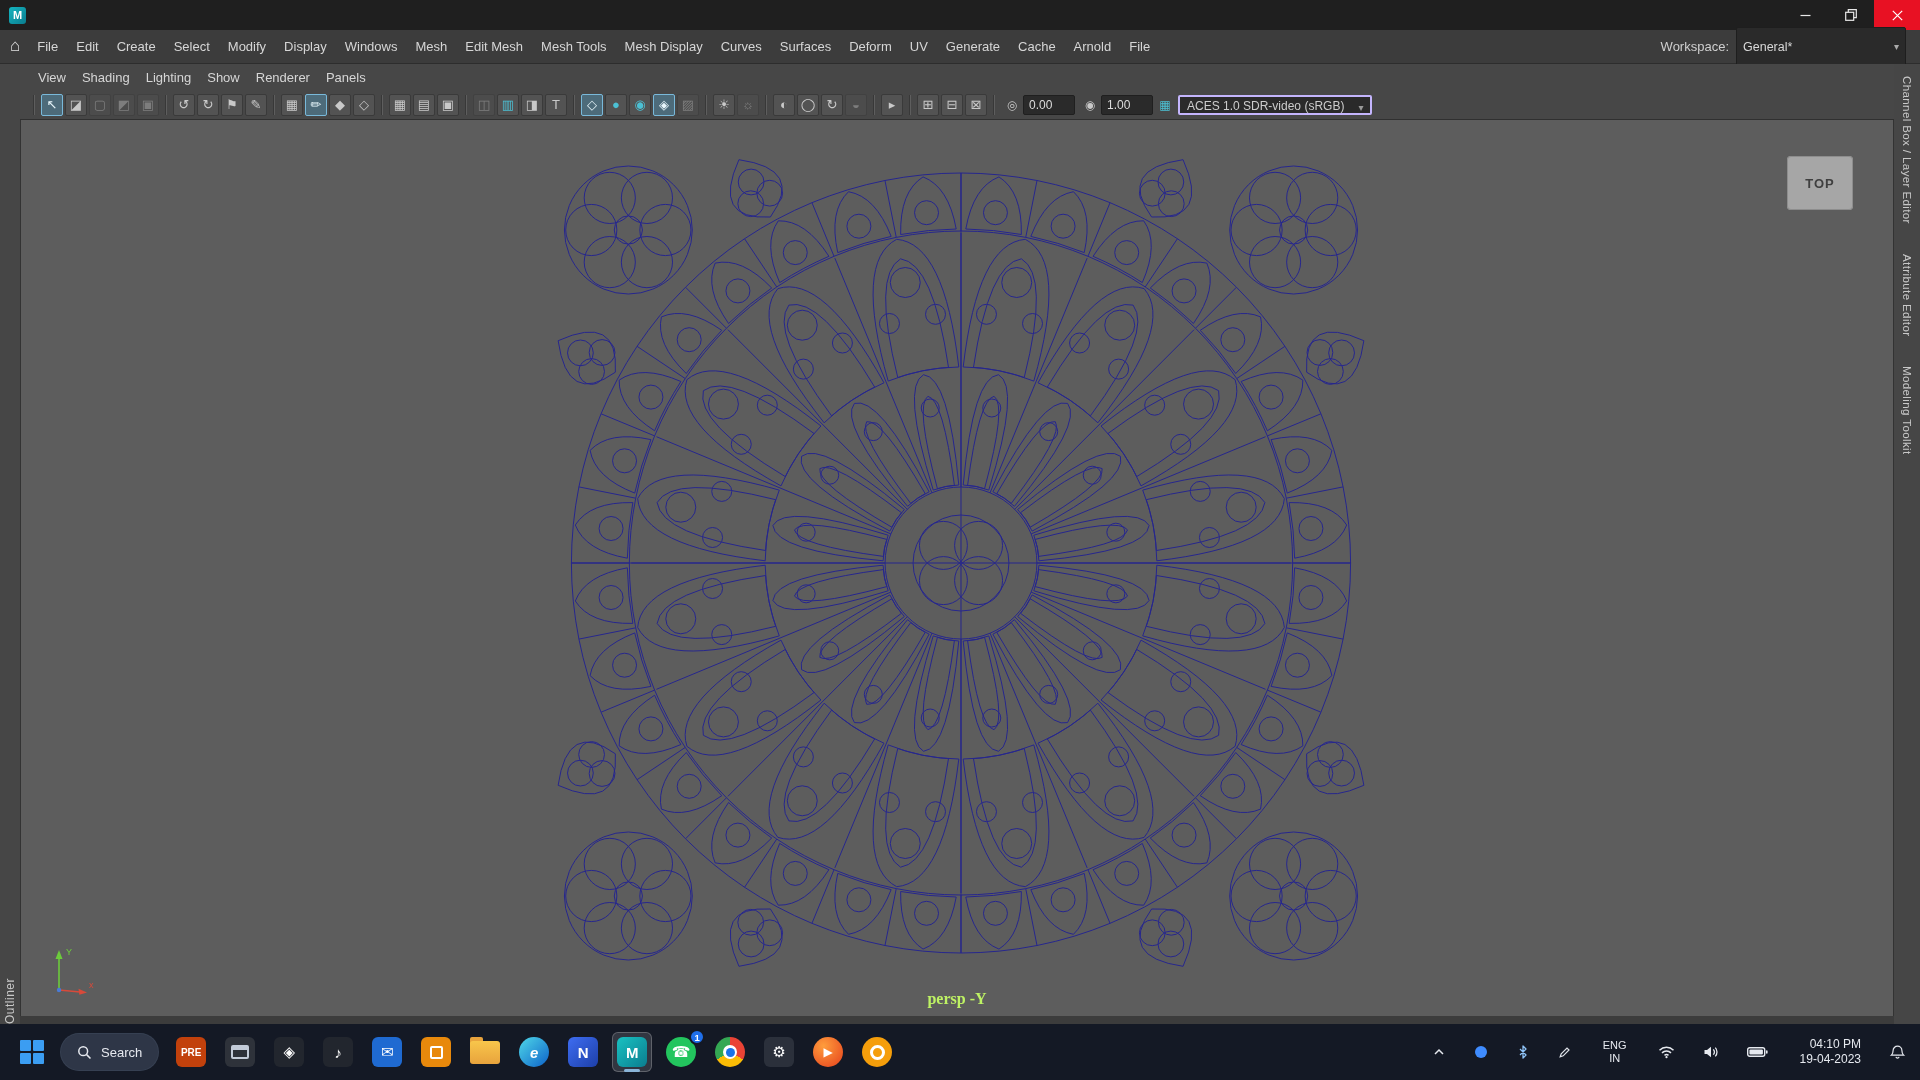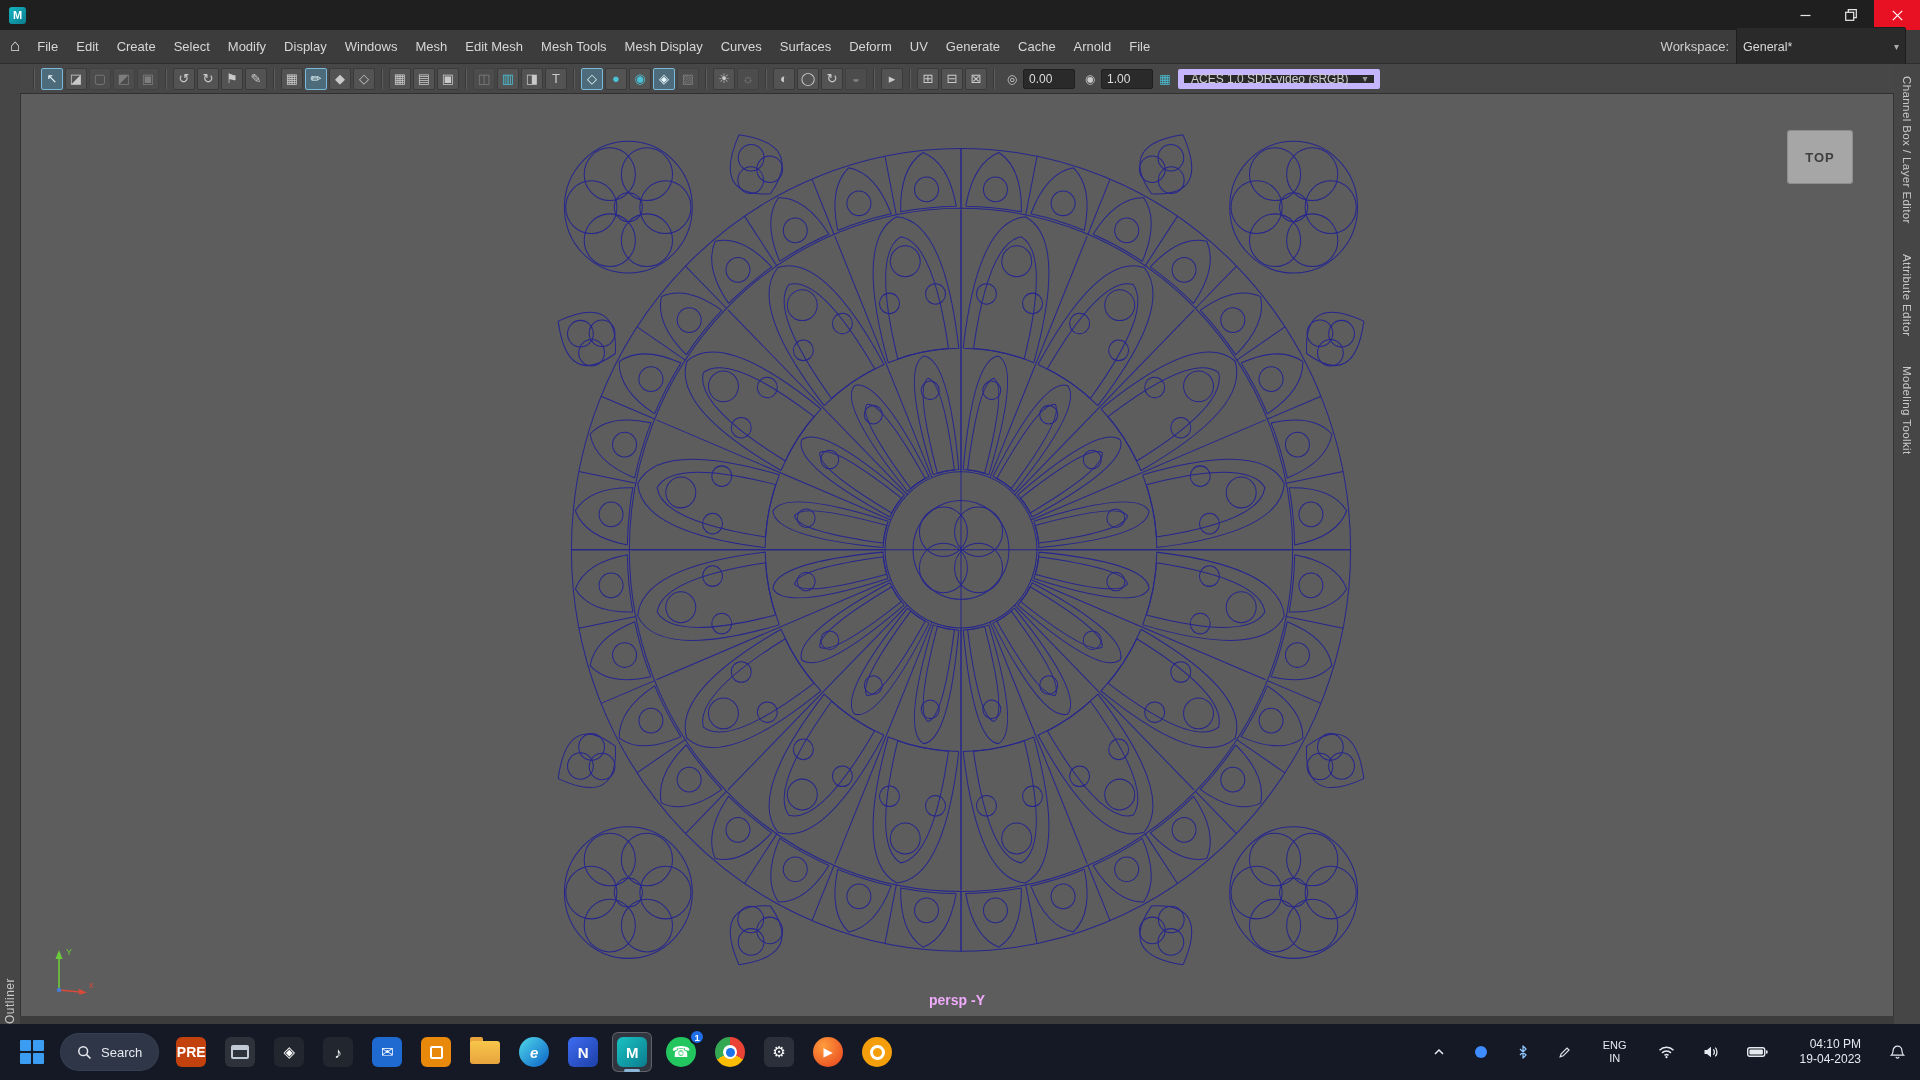--- a/index.html
+++ b/index.html
@@ -50,35 +50,35 @@
   .tb-btn.on { background:#4d6b7a; border-color:#79b9da; color:#e8f6fb; }
   .tb-btn.dim { opacity:0.42; }
   .tb-btn.teal, .tb-mini.teal { color:#4cc0d4; }
   .tb-sep { width:2px; height:20px; background:#383838; border-right:1px solid #5e5e5e; margin:0 5px; }
   .tb-fieldwrap { display:inline-flex; align-items:center; margin:0 3px; }
   .tb-mini { width:18px; height:18px; display:inline-flex; align-items:center;
              justify-content:center; color:#c9c9c9; font-size:12px; margin-right:2px; }
   .tb-field { width:52px; height:20px; background:#2a2a2a; border:1px solid #1f1f1f;
               border-radius:2px; color:#dddddd; font-size:12px; padding:0 5px;
               font-family:"Liberation Sans", sans-serif; }
-  .tb-dd { height:20px; background:#2a2a2a; border:6px solid #c4b5fd; border-radius:2px;
-           display:inline-flex; align-items:center; padding:0 7px; color:#cccccc;
+  .tb-dd { height:20px; background:#2a2a2a; border:2px solid #c4b5fd; border-radius:2px;
+           display:inline-flex; align-items:flex-end; padding:0 7px; color:#cccccc;
            font-size:12px; margin-left:2px; white-space:nowrap; }
   .tb-dd .caret { margin-left:14px; font-size:10px; color:#999; }
 
   
   .viewport { flex:1 1 auto; position:relative; background:#5d5d5d;
               border-left:1px solid #333; border-right:1px solid #333; overflow:hidden; }
   .rose { position:absolute; inset:0; width:100%; height:100%; }
   .top-box { position:absolute; top:36px; right:40px; width:66px; height:54px;
              background:#a6a6a6; border-radius:4px; box-shadow:inset 0 0 0 1px #8d8d8d;
              display:flex; align-items:center; justify-content:center;
              color:#3f3f3f; font-size:13px; font-weight:bold; letter-spacing:1px; }
   .cam-label { position:absolute; bottom:8px; left:50%; transform:translateX(-50%);
-               color:#f0abfc; font-size:14px; font-weight:bold; }
+               color:#bef264; font-size:16px; font-weight:bold;font-family:Liberation Serif, serif; }
   .axis-gizmo { position:absolute; left:16px; bottom:10px; }
   .bottom-filler { height:8px; background:#3c3c3c; flex:0 0 auto; }
   .right-strip { width:26px; background:#464646; display:flex; flex-direction:column;
                  align-items:center; gap:30px; padding-top:12px; flex:0 0 auto; }
   .v-tab { writing-mode:vertical-rl; color:#c9c9c9; font-size:11.5px; letter-spacing:0.4px; }
 
   
   .taskbar { height:56px; background:#141925; display:flex; align-items:center;
              padding:0 10px 0 12px; gap:8px; flex:0 0 auto; }
   .tb-start { background:transparent; border:none; width:40px; height:40px; border-radius:6px;
@@ -178,20 +178,28 @@
       </div>
     </div>
   </div>
 
   <div class="main">
     <div class="left-strip">
       <span class="v-label-left">Outliner</span>
     </div>
 
     <div class="center">
+      <div class="panel-menus">
+          <span class="menu-item small">View</span>
+          <span class="menu-item small">Shading</span>
+          <span class="menu-item small">Lighting</span>
+          <span class="menu-item small">Show</span>
+          <span class="menu-item small">Renderer</span>
+          <span class="menu-item small">Panels</span>
+        </div>
       <div class="status-line">
           <span class="tb-sep"></span>
           <span class="tb-btn on">↖</span>
           <span class="tb-btn">◪</span>
           <span class="tb-btn dim">▢</span>
           <span class="tb-btn dim">◩</span>
           <span class="tb-btn dim">▣</span>
           <span class="tb-sep"></span>
           <span class="tb-btn">↺</span>
           <span class="tb-btn">↻</span>
@@ -600,21 +608,21 @@
       </button>
       <div class="tb-search">
         <svg width="15" height="15" viewBox="0 0 15 15">
           <circle cx="6.2" cy="6.2" r="4.4" fill="none" stroke="#e6e9ef" stroke-width="1.5"></circle>
           <line x1="9.6" y1="9.6" x2="13.5" y2="13.5" stroke="#e6e9ef" stroke-width="1.5"></line>
         </svg>
         <span>Search</span>
       </div>
       <div class="tb-apps">
         <div class="app">
-          <span class="icon-sq" style="background: rgb(194, 65, 12); font-size: 14px;">PRE</span>
+          <span class="icon-sq" style="background: rgb(194, 65, 12); font-size: 10px;">PRE</span>
         </div>
         <div class="app">
           <span class="icon-sq" style="background: rgb(46, 50, 58);">
             <span class="winrect"></span>
           </span>
         </div>
         <div class="app">
           <span class="icon-sq" style="background: rgb(34, 38, 46);">◈</span>
         </div>
         <div class="app">

